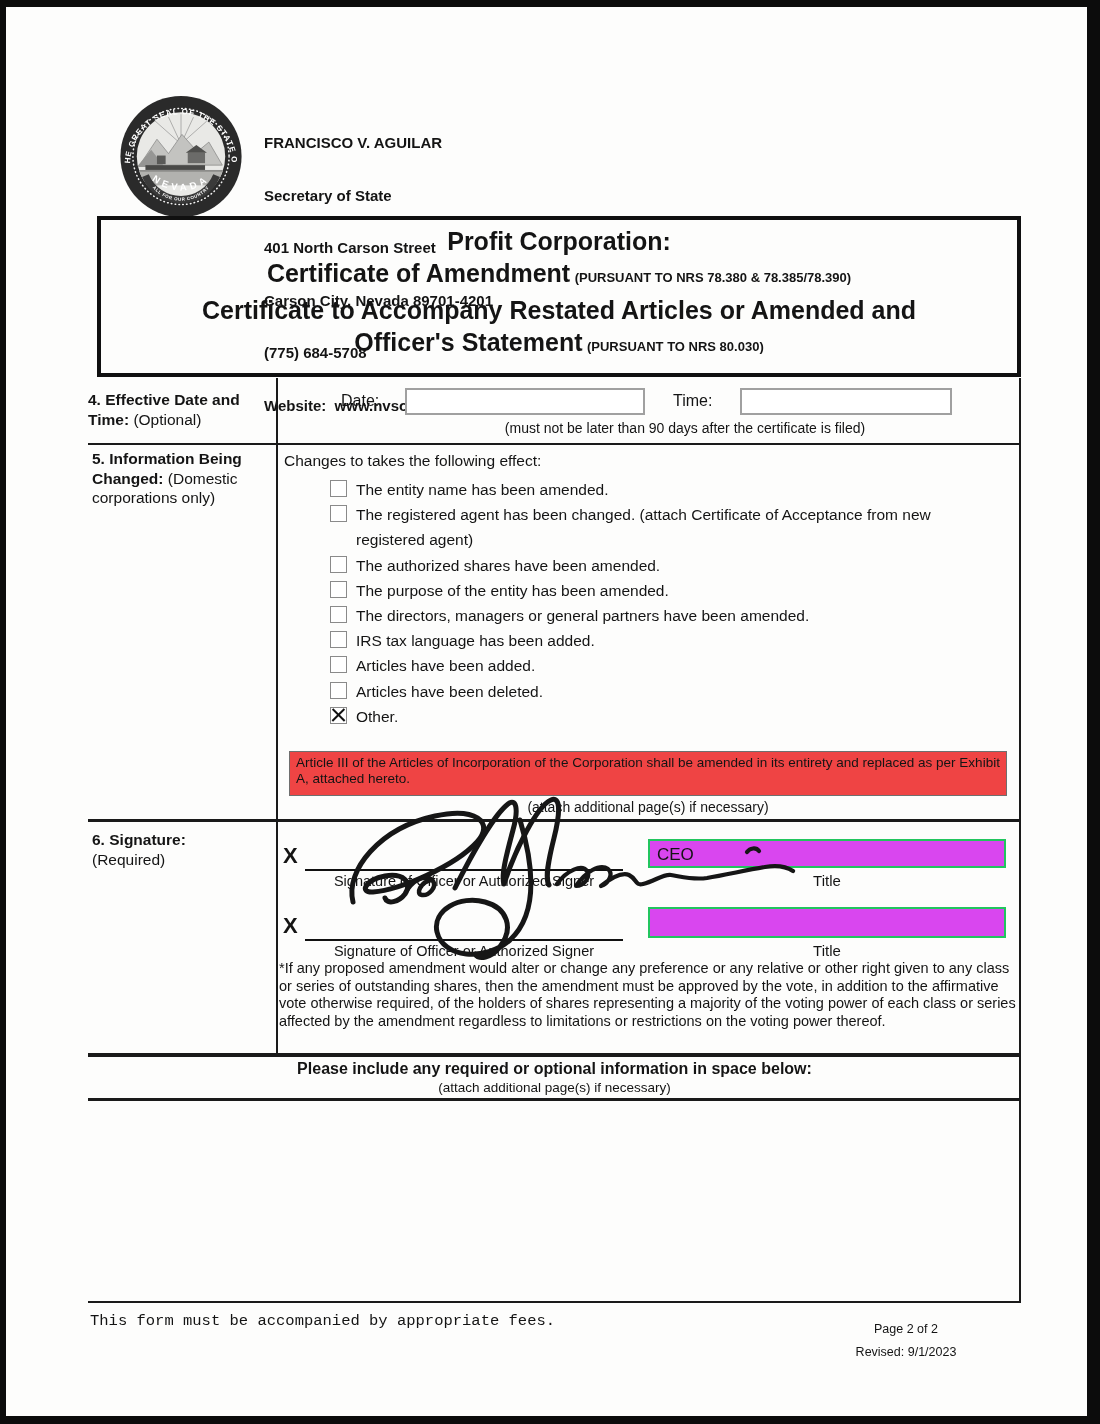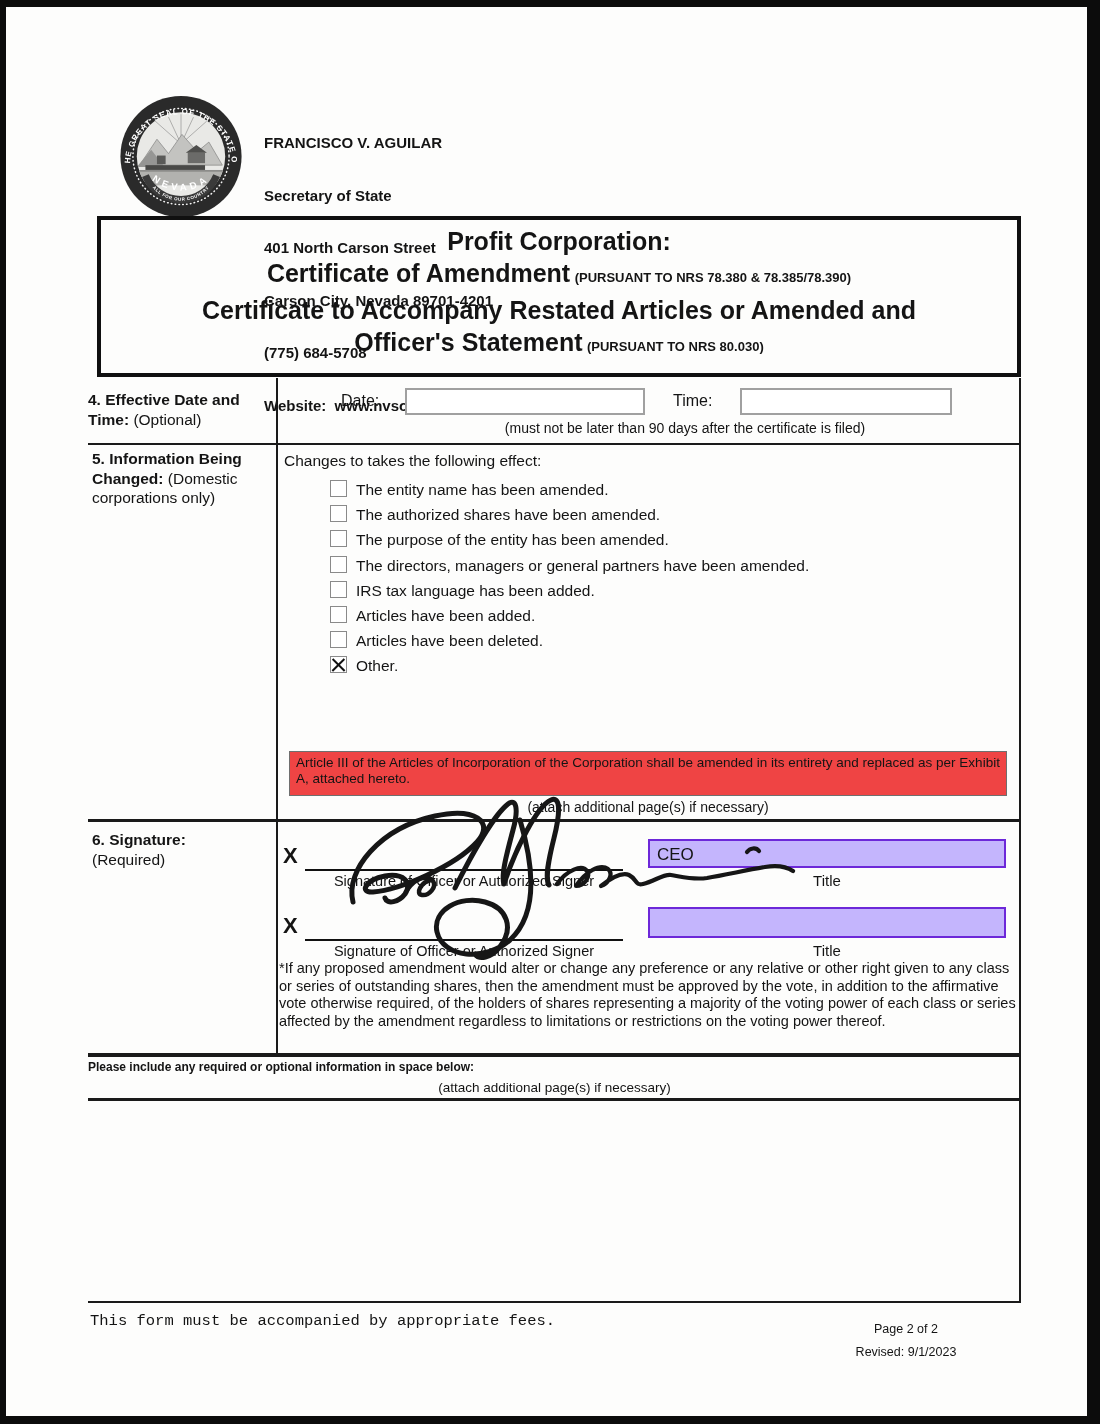--- a/index.html
+++ b/index.html
@@ -52,26 +52,26 @@
   .cb-label{font-size:15.5px;line-height:25.2px;padding-left:9px;}
 
   .amend-box{
     left:289px;top:751px;width:718px;height:45px;border:1.5px solid #6f6f6f;
     box-sizing:border-box;padding:3px 6px;font-size:13.5px;line-height:16px;background:#ef4444;
   }
 
   .xmark{font-size:22px;font-weight:bold;}
   .sig-line{height:0;border-top:2.6px solid #111;}
   .sig-caption{font-size:14.5px;text-align:center;}
-  .title-input{border:2px solid #6d28d9;background:#c4b5fd;box-sizing:border-box;font-size:17px;line-height:25px;padding:1px 7px;}
+  .title-input{border:2px solid #22c55e;background:#d946ef;box-sizing:border-box;font-size:17px;line-height:25px;padding:1px 7px;}
   .title-caption{font-size:15px;text-align:center;}
 
   .disclaimer{left:279px;top:960px;width:740px;font-size:14.5px;line-height:17.7px;}
 
-  .banner-main{font-size:12px;font-weight:bold;}
+  .banner-main{font-size:16px;font-weight:bold;text-align:center;}
   .banner-sub{font-size:13.5px;text-align:center;}
 
   .footer-left{left:90px;top:1312px;font-size:15.5px;font-family:Liberation Mono, monospace;}
   .footer-right{left:790px;top:1318px;width:232px;text-align:center;font-size:12.5px;line-height:23px;}
 </style>
 </head>
 <body>
 
 <div class="page">
   <div class="edge edge-top"></div>
@@ -166,20 +166,24 @@
   </div>
   <div class="abs" style="left:284px;top:452px;font-size:15.5px;">Changes to takes the following effect:</div>
 
   <div class="abs cb-list">
     <div class="cb-row">
       <span class="cb"></span>
       <span class="cb-label">The entity name has been amended.</span>
     </div>
     <div class="cb-row">
       <span class="cb"></span>
+      <span class="cb-label" style="width:645px;">The registered agent has been changed. (attach Certificate of Acceptance from new registered agent)</span>
+    </div>
+    <div class="cb-row">
+      <span class="cb"></span>
       <span class="cb-label">The authorized shares have been amended.</span>
     </div>
     <div class="cb-row">
       <span class="cb"></span>
       <span class="cb-label">The purpose of the entity has been amended.</span>
     </div>
     <div class="cb-row">
       <span class="cb"></span>
       <span class="cb-label">The directors, managers or general partners have been amended.</span>
     </div>

